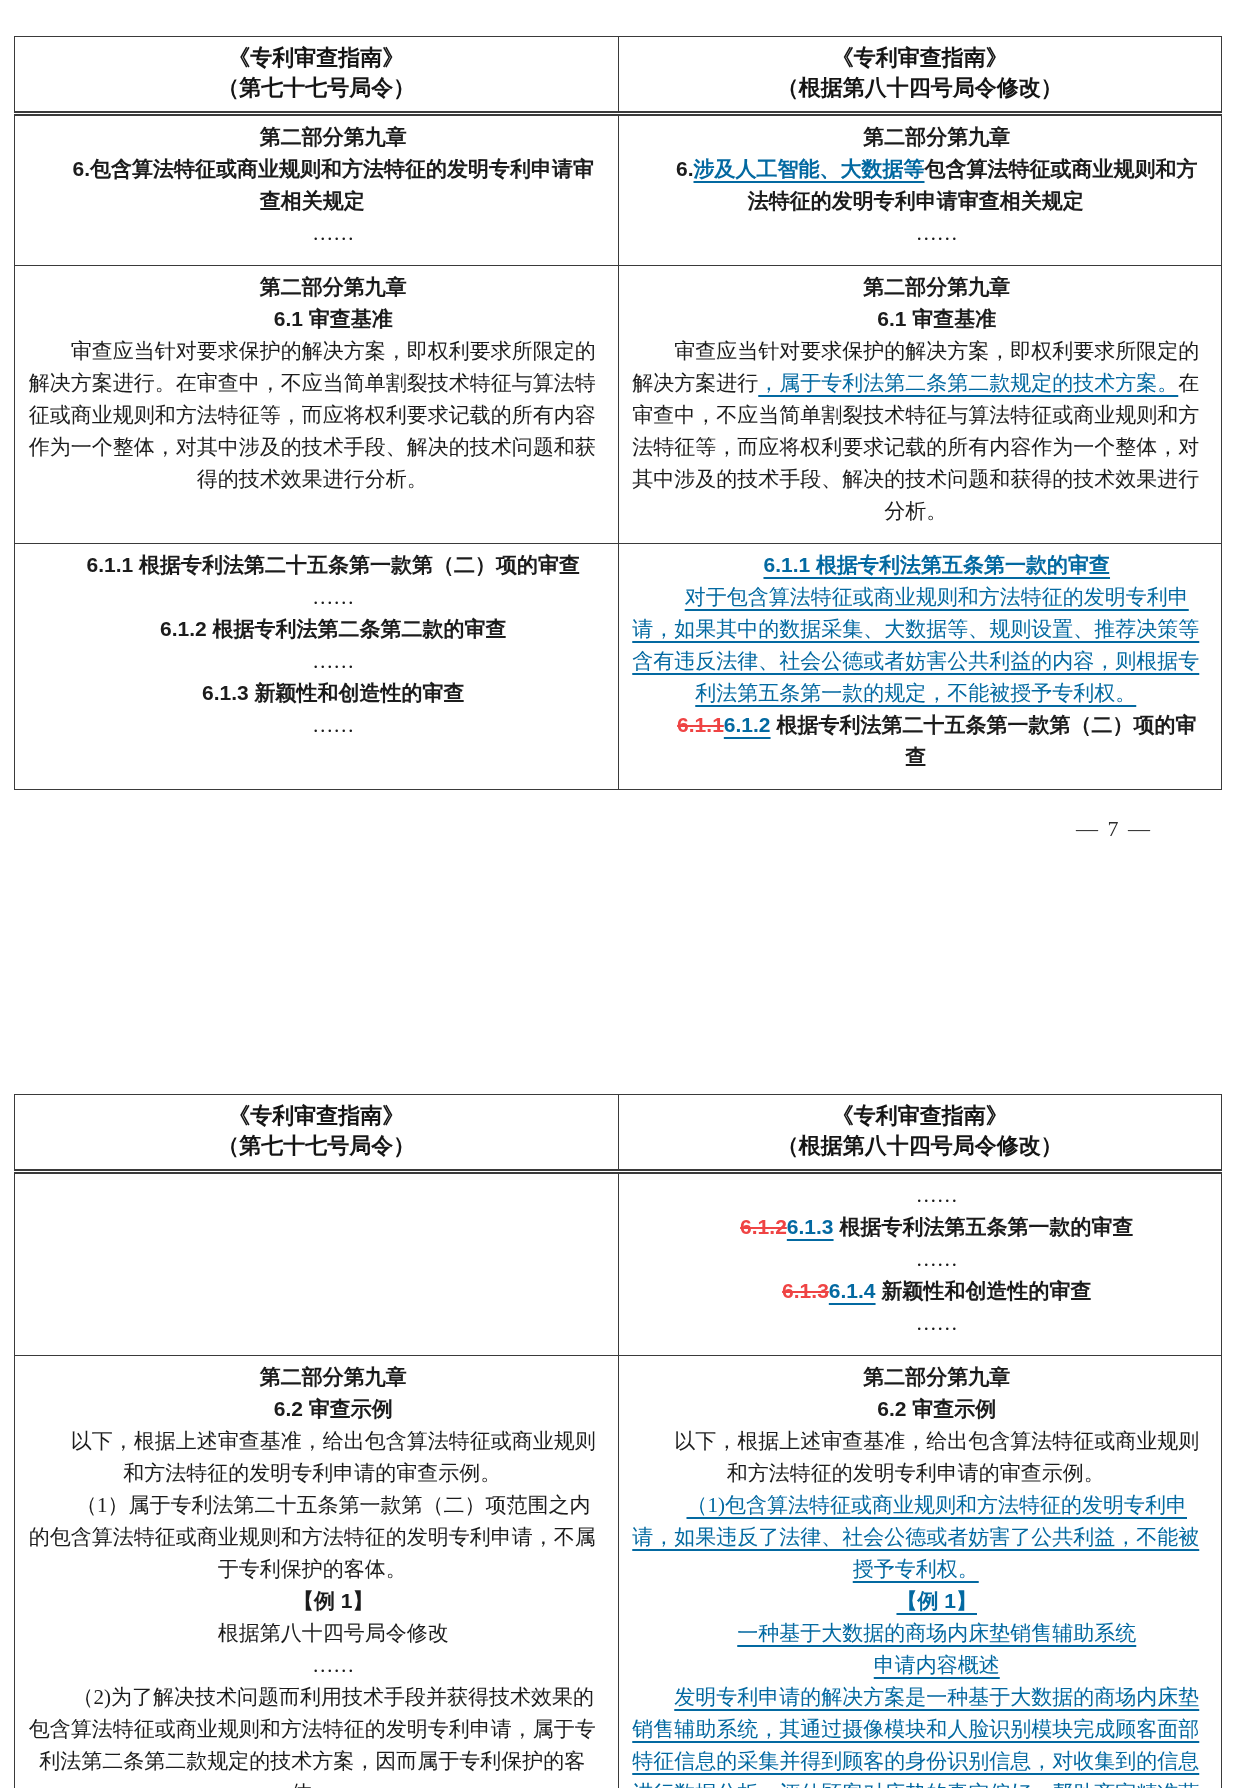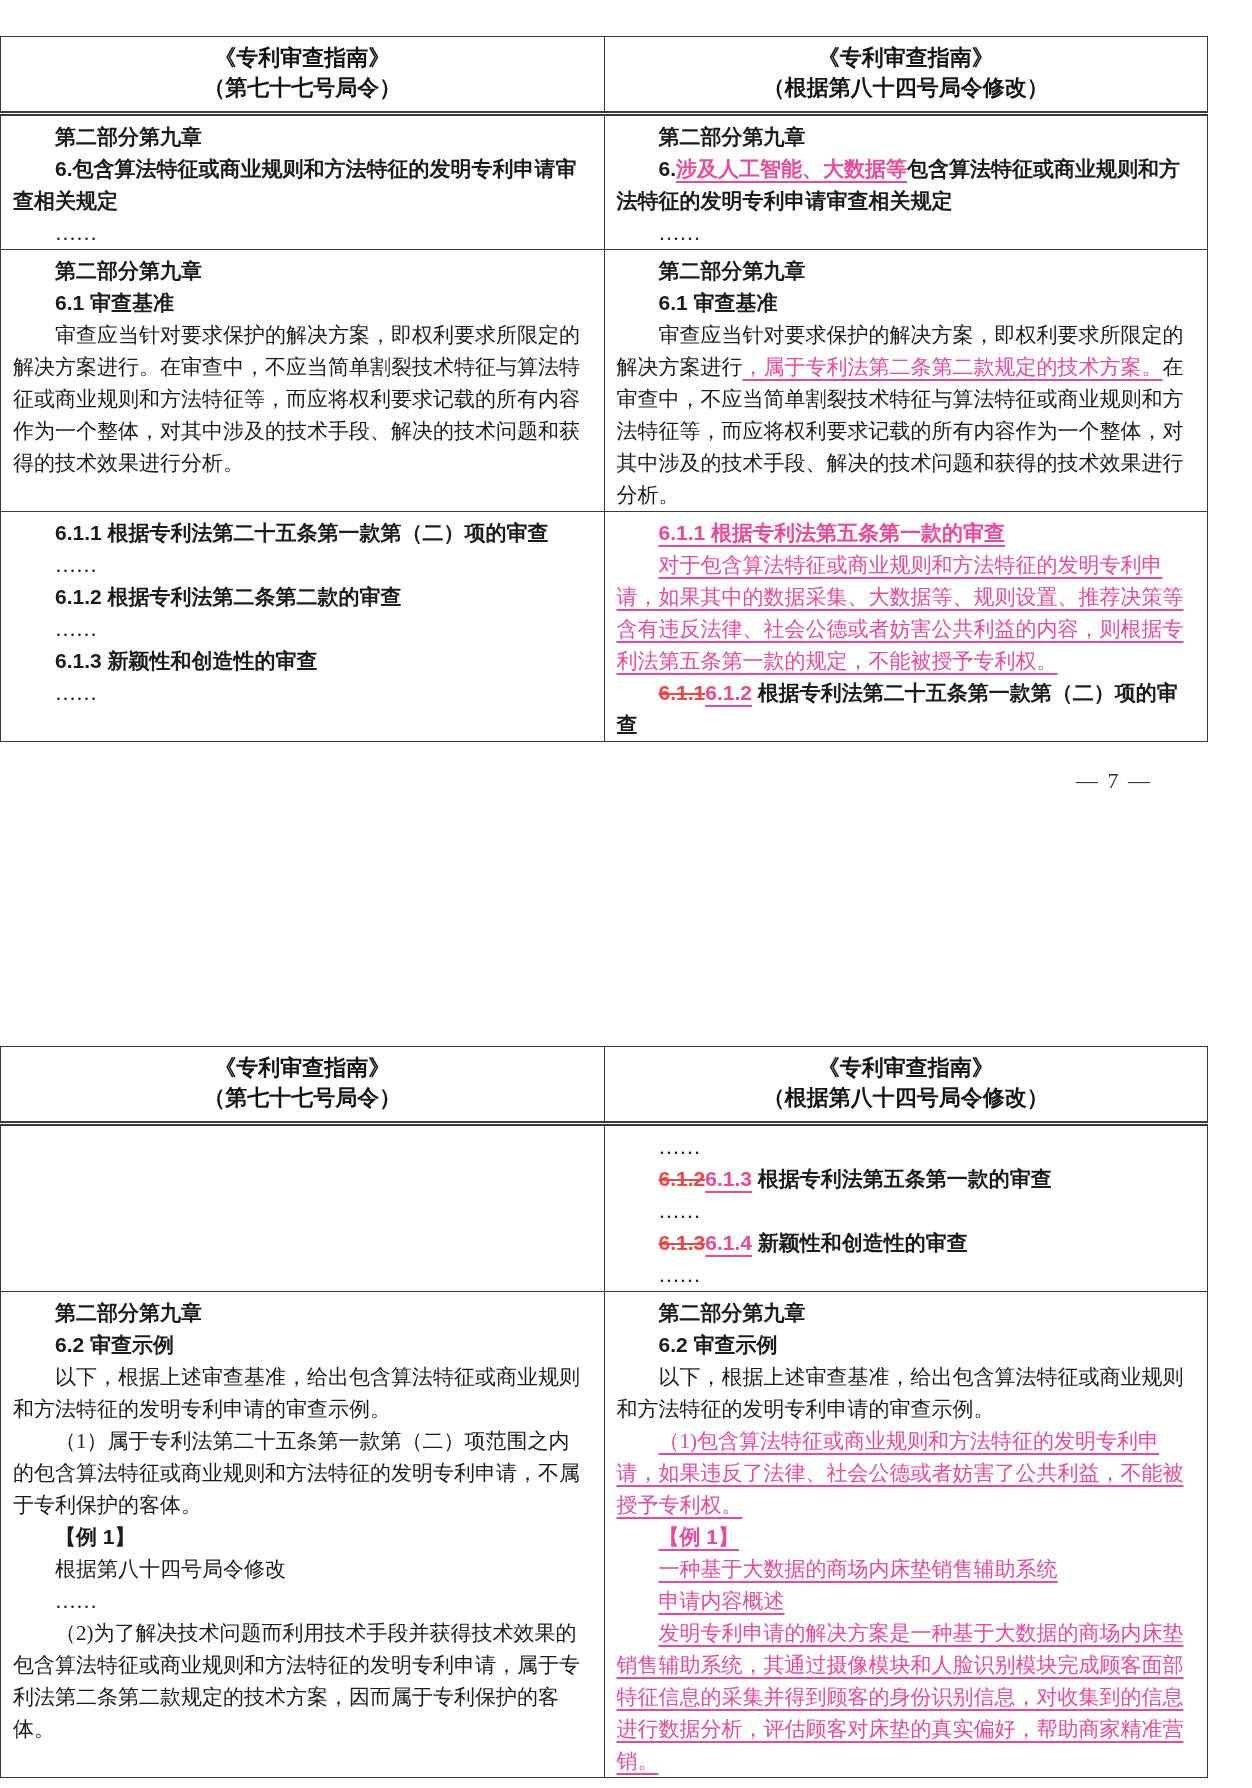--- a/index.html
+++ b/index.html
@@ -9,29 +9,31 @@
     height:1788px;
     background:#ffffff;
     overflow:hidden;
     font-family:"Liberation Serif",serif;
     color:#1c1c1c;
   }
   table.cmp{
     border-collapse:collapse;
     table-layout:fixed;
     width:1208px;
+    margin-left:14px;
     background:#ffffff;
   }
   table.cmp.t1{margin-top:36px;}
   table.cmp.t2{margin-top:252px;}
   table.cmp th, table.cmp td{
     width:50%;
     border:1.5px solid #3a3a3a;
     vertical-align:top;
-    padding:5px 20px 0 12px;
+    padding:5px 20px 16px 12px;
+    text-align:center;
   }
   table.cmp thead th{
     border-bottom:5px double #3a3a3a;
     text-align:center;
     padding:6px 8px 8px 8px;
   }
   .hline{
     font:700 22px/30px "Liberation Serif",serif;
     color:#151515;
   }
@@ -41,21 +43,21 @@
     font:21px/32px "Liberation Serif",serif;
     color:#1c1c1c;
     word-break:break-all;
   }
   .seg-n{}
   .seg-b,.seg-insb,.seg-delb{
     font-family:"Liberation Sans",sans-serif;
     font-weight:700;
   }
   .seg-ins,.seg-insb{
-    color:#ec4899;
+    color:#0369a1;
     text-decoration:underline;
     text-decoration-thickness:1.5px;
     text-underline-offset:5px;
   }
   .seg-del,.seg-delb{
     color:#ef4444;
     text-decoration:line-through;
     text-decoration-thickness:1.5px;
   }
   .pageno{

